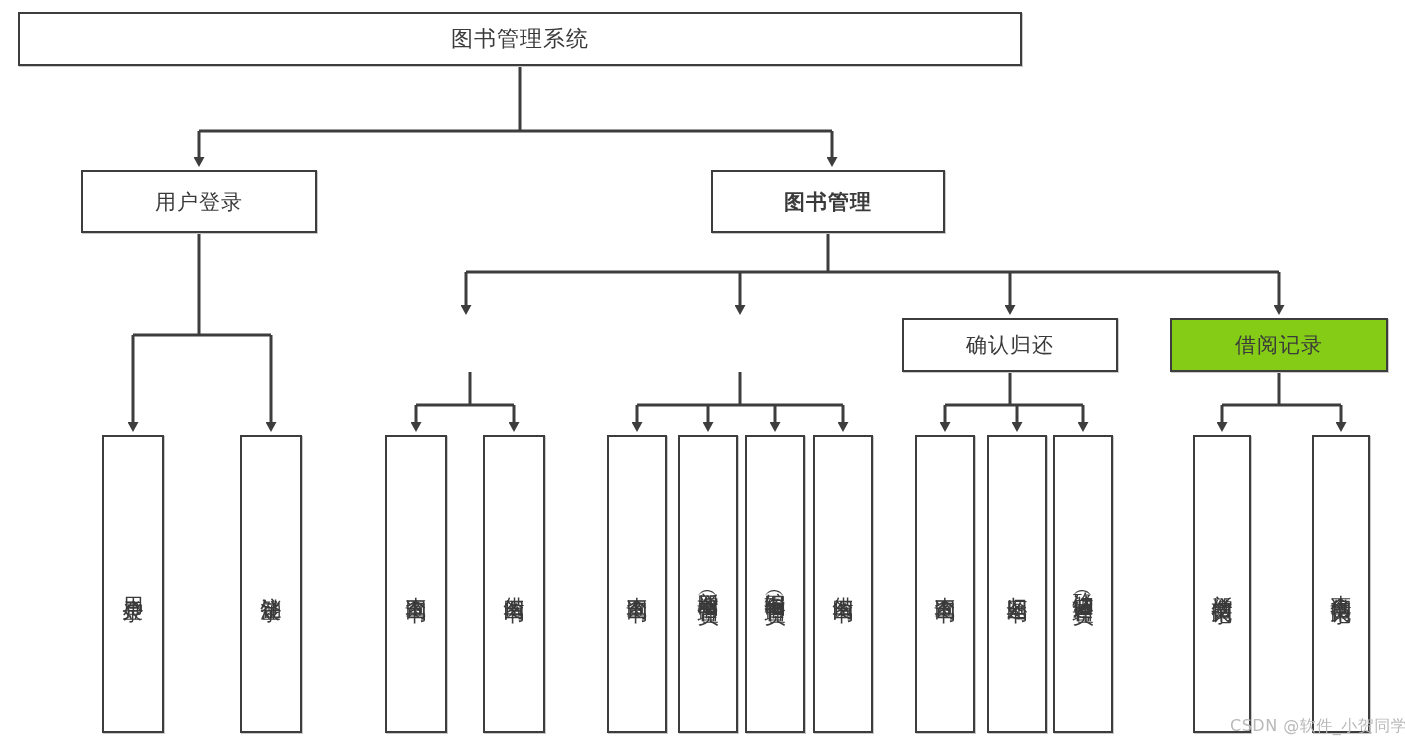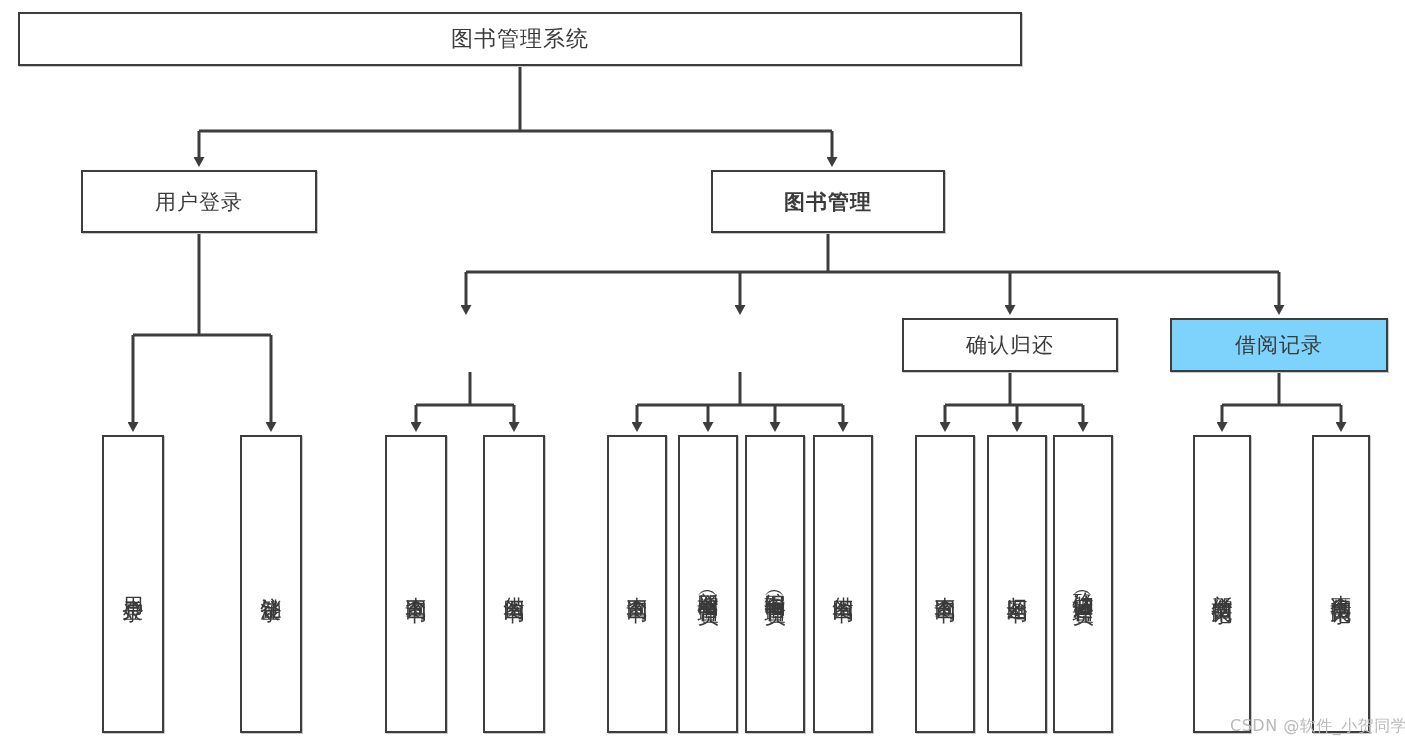--- a/index.html
+++ b/index.html
@@ -129,21 +129,21 @@
   <div class="node horizontal" style="left: 81px; top: 170px; width: 236px; height: 63px; border-color: rgb(61, 61, 61); background: rgb(255, 255, 255); color: rgb(58, 58, 58);">
     <span class="label">用户登录</span>
   </div>
   <div class="node horizontal" style="left: 711px; top: 170px; width: 234px; height: 63px; border-color: rgb(61, 61, 61); background: rgb(255, 255, 255); color: rgb(58, 58, 58); font-weight: bold;">
     <span class="label">图书管理</span>
   </div>
 
   <div class="node horizontal" style="left: 902px; top: 318px; width: 216px; height: 54px; border-color: rgb(61, 61, 61); background: rgb(255, 255, 255); color: rgb(58, 58, 58);">
     <span class="label">确认归还</span>
   </div>
-  <div class="node horizontal" style="left: 1170px; top: 318px; width: 218px; height: 54px; border-color: rgb(61, 61, 61); background: #7dd3fc; color: rgb(58, 58, 58);">
+  <div class="node horizontal" style="left: 1170px; top: 318px; width: 218px; height: 54px; border-color: rgb(61, 61, 61); background: #84cc16; color: rgb(58, 58, 58);">
     <span class="label">借阅记录</span>
   </div>
 
   <div class="node vertical" style="left: 102px; top: 435px; width: 62px; height: 298px; border-color: rgb(61, 61, 61); background: rgb(255, 255, 255); color: rgb(58, 58, 58);">
     <span class="label">用户登录</span>
   </div>
   <div class="node vertical" style="left: 240px; top: 435px; width: 62px; height: 298px; border-color: rgb(61, 61, 61); background: rgb(255, 255, 255); color: rgb(58, 58, 58);">
     <span class="label">注销登录</span>
   </div>
   <div class="node vertical" style="left: 385px; top: 435px; width: 62px; height: 298px; border-color: rgb(61, 61, 61); background: rgb(255, 255, 255); color: rgb(58, 58, 58);">

